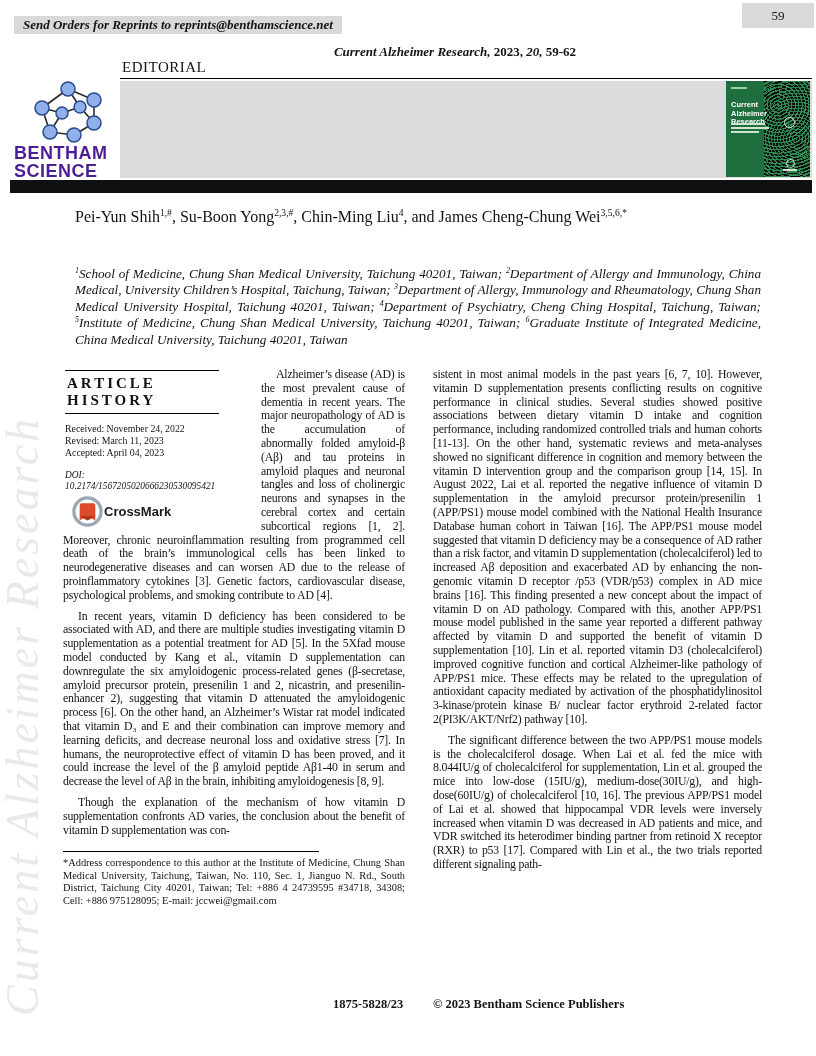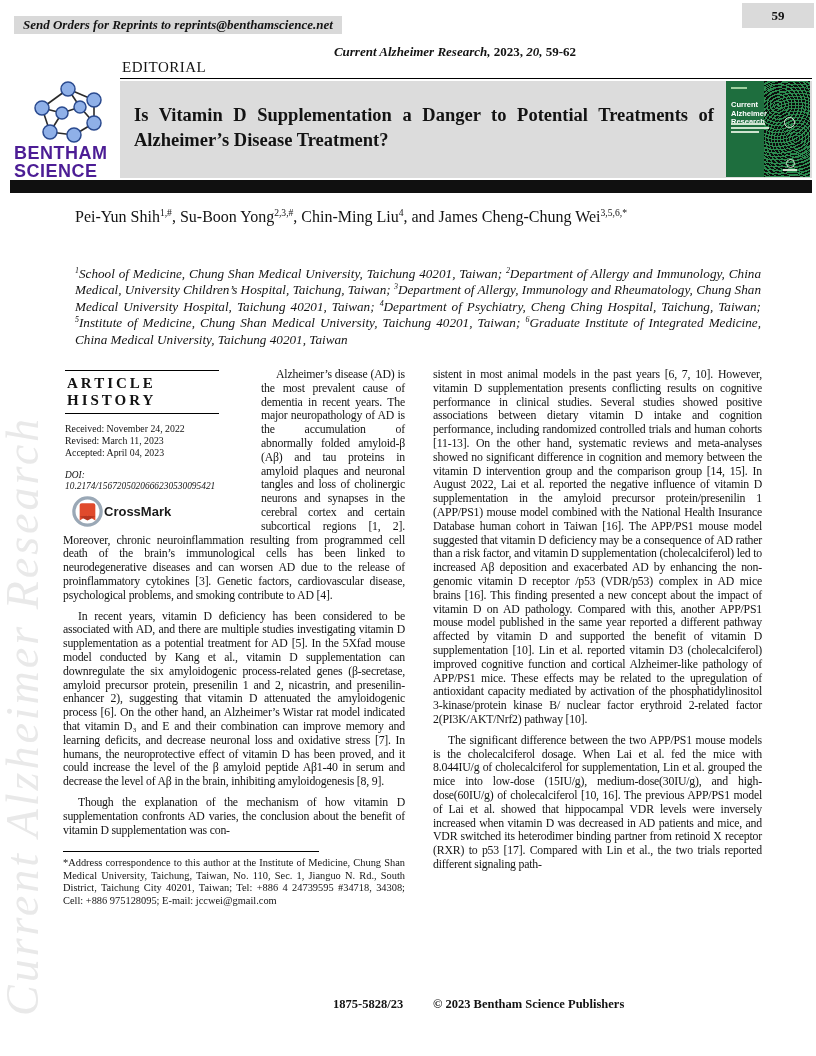--- a/index.html
+++ b/index.html
@@ -13,21 +13,21 @@
     writing-mode:vertical-rl;transform:rotate(180deg);
     font-style:italic;font-size:46px;color:#e9e9e9;letter-spacing:3px;white-space:nowrap;
   }
   
   .reprint{
     position:absolute;left:14px;top:16px;font-size:13px;font-weight:bold;font-style:italic;
     background:#d9d9d9;padding:1px 9px;
   }
   .pagenum{
     position:absolute;left:742px;top:3px;width:72px;height:25px;background:#dadada;
-    font-size:13px;font-weight:bold;text-align:center;line-height:25px;
+    font-size:13px;font-weight:normal;text-align:center;line-height:25px;
   }
   .journal-line{
     position:absolute;left:0;top:44px;width:816px;text-align:center;font-size:13px;
     transform:translateX(47px);
   }
   .journal-line .b{font-weight:bold;}
   .journal-line .i{font-style:italic;}
   .section-label{
     position:absolute;left:122px;top:59px;font-size:15px;font-weight:normal;letter-spacing:.5px;text-align:right;
   }
@@ -114,21 +114,20 @@
   <span class="b i">Current Alzheimer Research,</span>
   <span class="b">2023,</span>
   <span class="b i">20,</span>
   <span class="b">59-62</span>
 </div>
 
 <div class="section-label">EDITORIAL</div>
 <div class="editorial-rule"></div>
 
 <div class="title-box">
-  <div class="article-title">Is Vitamin D Supplementation a Danger to Potential Treatments of Alzheimer’s Disease Treatment?</div>
   <div class="cover">
     <div class="cover-pattern"></div>
     <div class="cover-topcode"></div>
     <div class="cover-title">Current Alzheimer Research</div>
     <div class="cover-bar" style="top:42px;width:34px;"></div>
     <div class="cover-bar" style="top:46px;width:38px;"></div>
     <div class="cover-bar" style="top:50px;width:28px;"></div>
     <div class="cover-emblem"></div>
     <div class="cover-bottom-emblem"></div>
     <div class="cover-bottom-bar"></div>

